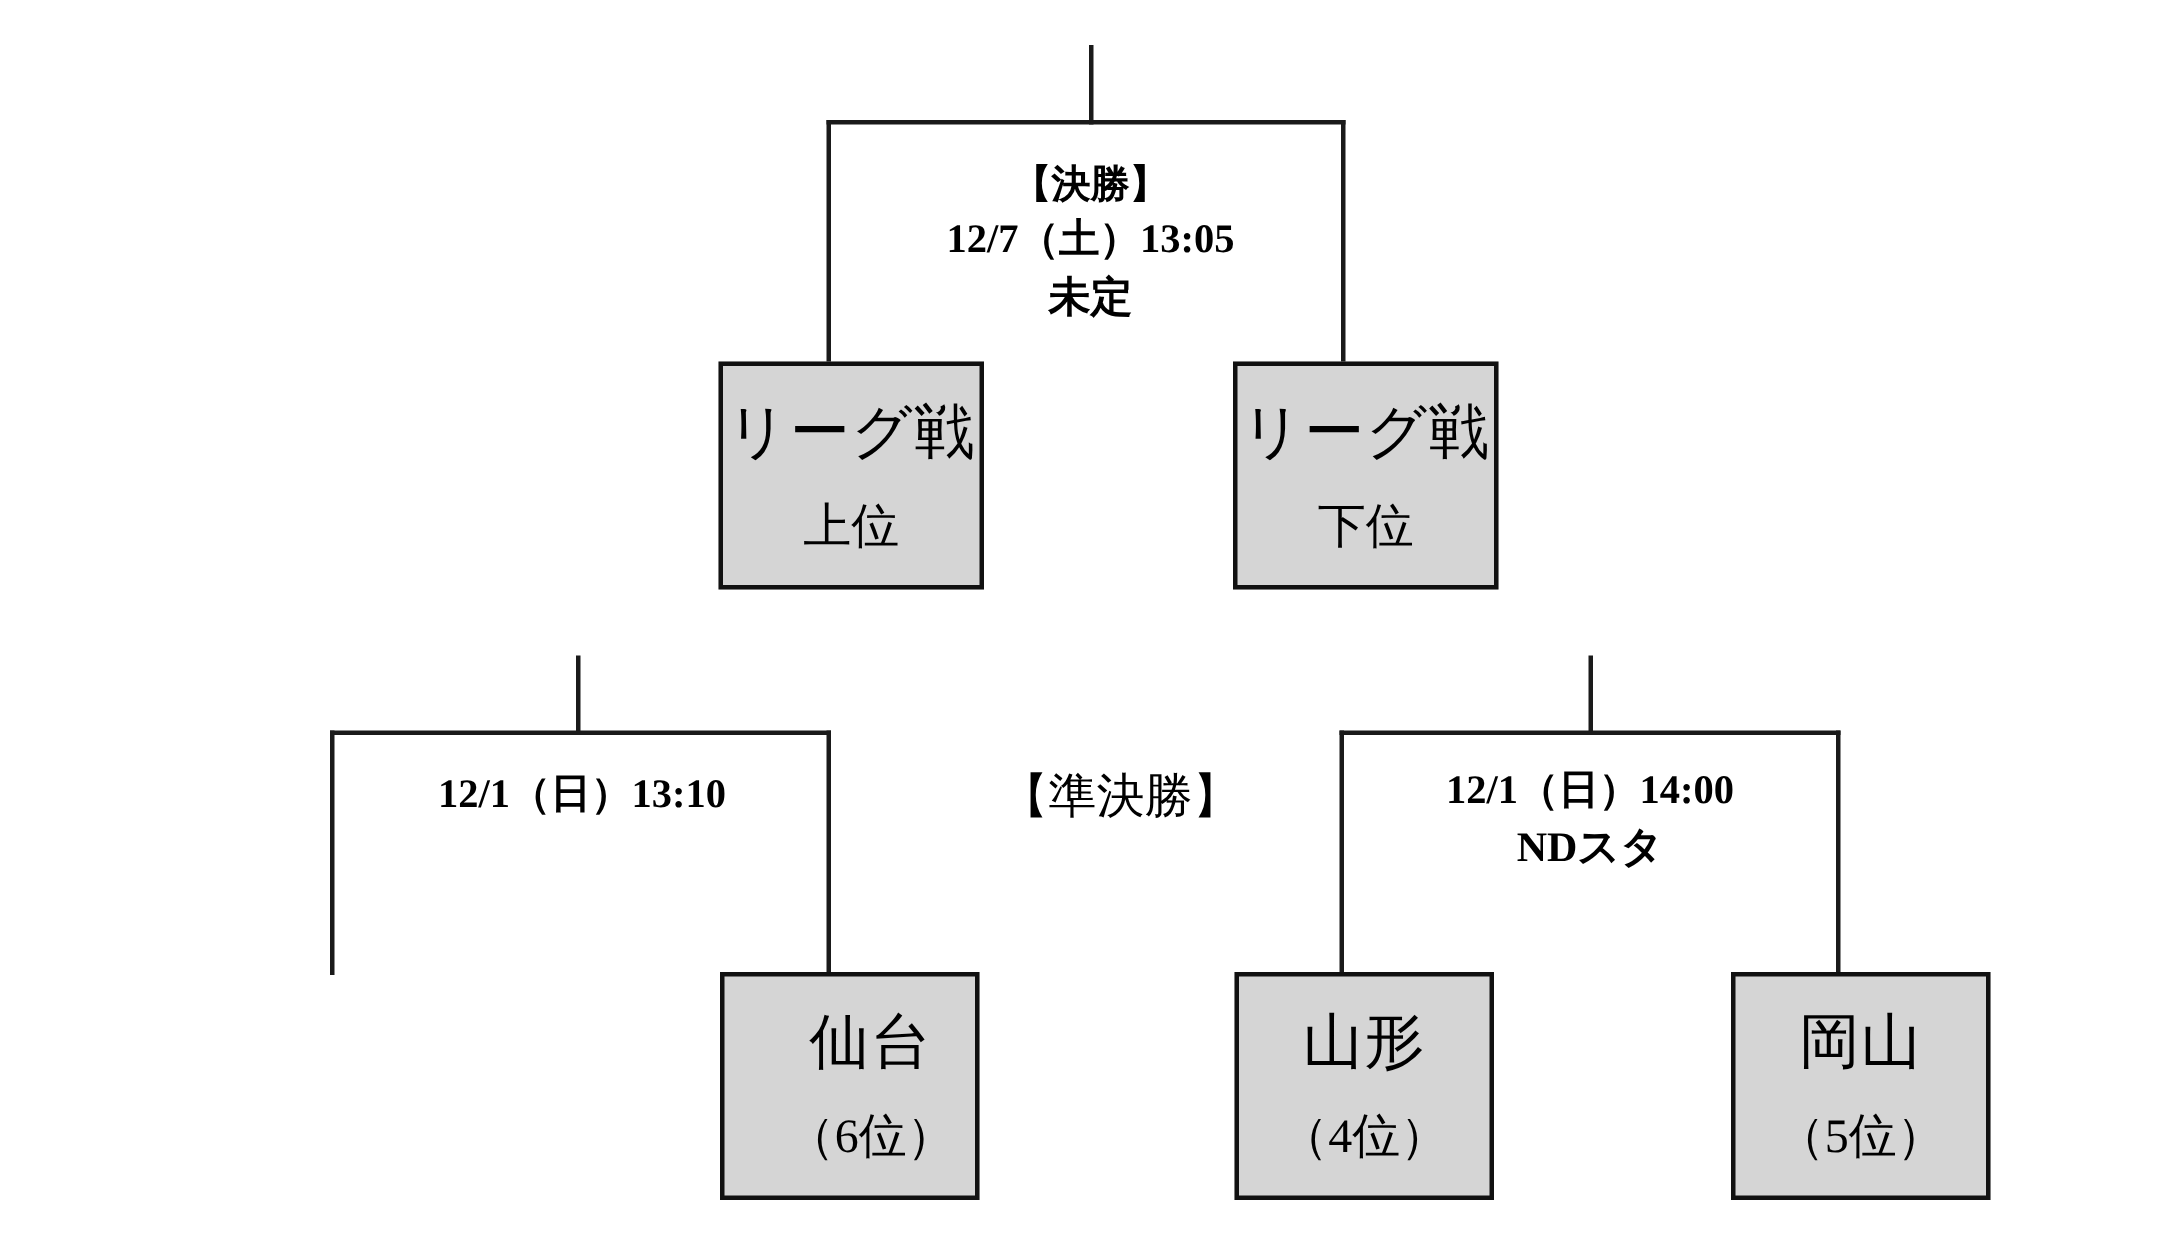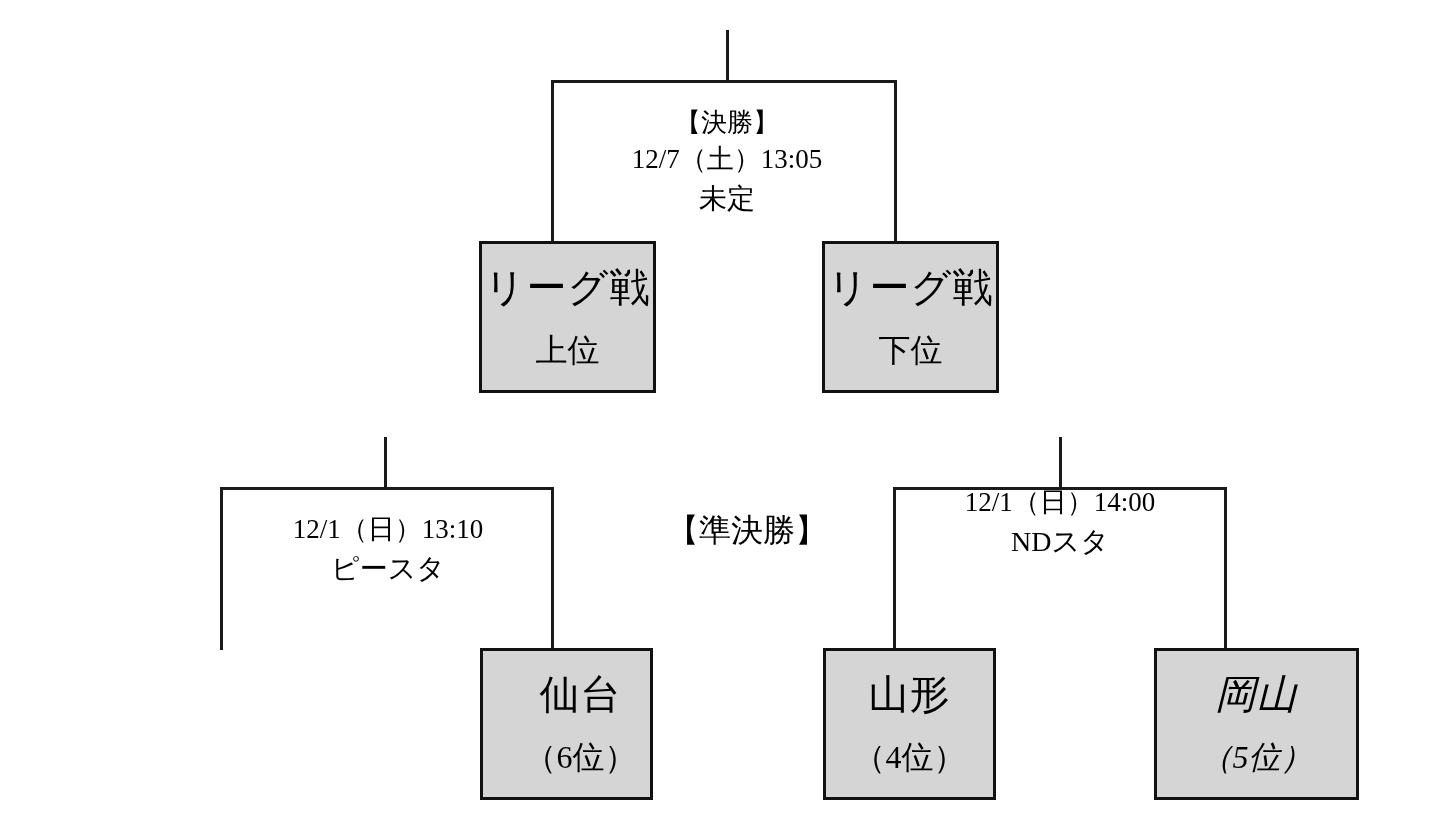--- a/index.html
+++ b/index.html
@@ -48,20 +48,21 @@
     line-height: 1.0;
     margin-top: 26px;
     white-space: nowrap;
   }
 
   
   .match-info {
     position: absolute;
     text-align: center;
     white-space: nowrap;
+    font-weight: bold;
   }
   .match-info .round {
     font-size: 26px;
     line-height: 1.35;
   }
   .match-info .datetime {
     font-size: 27px;
     line-height: 1.45;
   }
   .match-info .venue {
@@ -103,44 +104,43 @@
     <div class="box-sub">下位</div>
   </div>
 
   <div class="line v" style="left:384px; top:437px; height:53px;"></div>
   <div class="line h" style="left:220px; top:487px; width:334px;"></div>
   <div class="line v" style="left:220px; top:487px; height:163px;"></div>
   <div class="line v" style="left:551px; top:487px; height:163px;"></div>
 
   <div class="match-info" style="left:243px; top:510px; width:290px;">
     <div class="datetime">12/1（日）13:10</div>
-    <div class="venue">ピースタ</div>
   </div>
 
   <div class="round-label" style="left:627px; top:511px; width:200px;">【準決勝】</div>
 
   <div class="line v" style="left:1059px; top:437px; height:53px;"></div>
   <div class="line h" style="left:893px; top:487px; width:334px;"></div>
   <div class="line v" style="left:893px; top:487px; height:163px;"></div>
   <div class="line v" style="left:1224px; top:487px; height:163px;"></div>
 
-  <div class="match-info" style="left:915px; top:483px; width:290px;">
+  <div class="match-info" style="left:915px; top:507px; width:290px;">
     <div class="datetime">12/1（日）14:00</div>
     <div class="venue">NDスタ</div>
   </div>
 
 
   <div class="box" style="left:464px; top:648px; width:173px; height:152px;padding-left:28px;">
     <div class="box-main">仙台</div>
     <div class="box-sub">（6位）</div>
   </div>
 
   <div class="box" style="left:807px; top:648px; width:173px; height:152px;">
     <div class="box-main">山形</div>
     <div class="box-sub">（4位）</div>
   </div>
 
-  <div class="box" style="left:1138px; top:648px; width:205px; height:152px;font-style:italic;">
+  <div class="box" style="left:1138px; top:648px; width:173px; height:152px;">
     <div class="box-main">岡山</div>
     <div class="box-sub">（5位）</div>
   </div>
 
 </div>
 
 </body></html>

